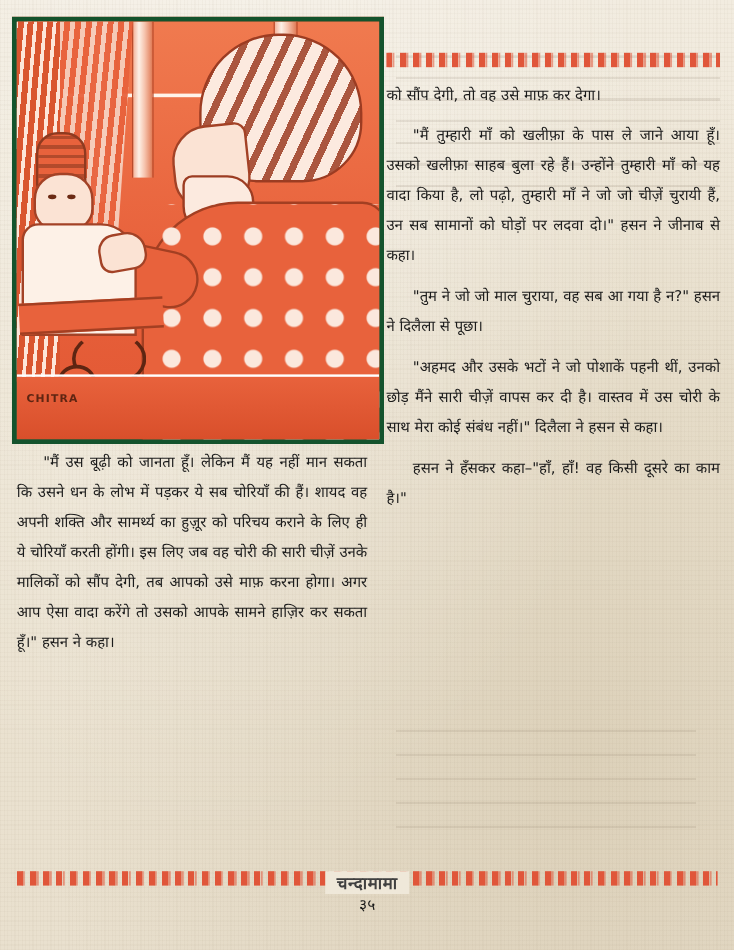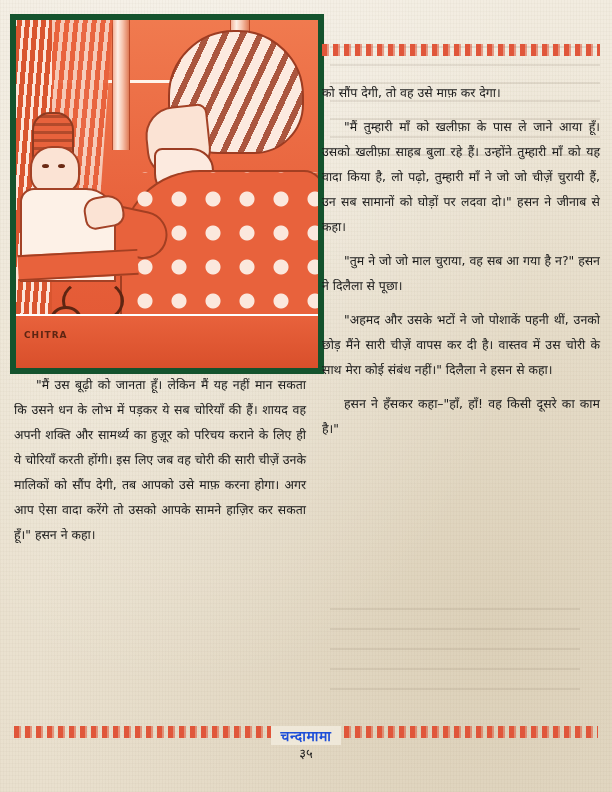--- a/index.html
+++ b/index.html
@@ -41,21 +41,21 @@
 
   
   .illus {
     position: absolute;
     left: 10px;
     top: 14px;
     width: 302px;
     height: 348px;
     background: #e8623c;
     overflow: hidden;
-    border: 6px solid #14532d;
+    border: 4px solid #14532d;
   }
   .il-bg-architecture{
     position:absolute; left:0; top:0; width:100%; height:100%;
     background:
       linear-gradient(180deg,#f07a4f 0%, #e8623c 55%, #e25733 100%);
   }
   
   .pillar{
     position:absolute;
     background: linear-gradient(90deg,#f3b39a,#fdf0e6 30%,#f6c3ad 60%,#e07a55);
@@ -195,21 +195,21 @@
     text-indent: 22px;
     
     background-image: linear-gradient(#1b1b1b, #1b1b1b);
     background-repeat: no-repeat;
     background-size: 0 0;
   }
   .col p.noindent { text-indent: 0; }
 
   .col-right {
     left: 322px;
-    top: 80px;
+    top: 66px;
     width: 278px;
   }
   .col-left-lower {
     left: 14px;
     top: 372px;
     width: 292px;
   }
 
   
   .masthead {
@@ -217,21 +217,21 @@
     left: 0; top: 726px; width: 612px;
     text-align:center;
   }
   .masthead .name{
     display:inline-block;
     background:#efe8d9;
     padding: 0 10px;
     font-family:"DejaVu Sans", sans-serif;
     font-size: 14px;
     font-weight: bold;
-    color:#1d4ed8;
+    color:#404040;
     letter-spacing: .5px;
   }
   .pageno{
     position:absolute;
     left:0; top:744px; width:612px;
     text-align:center;
     font-size: 13px;
     color:#1b1b1b;
   }
   

